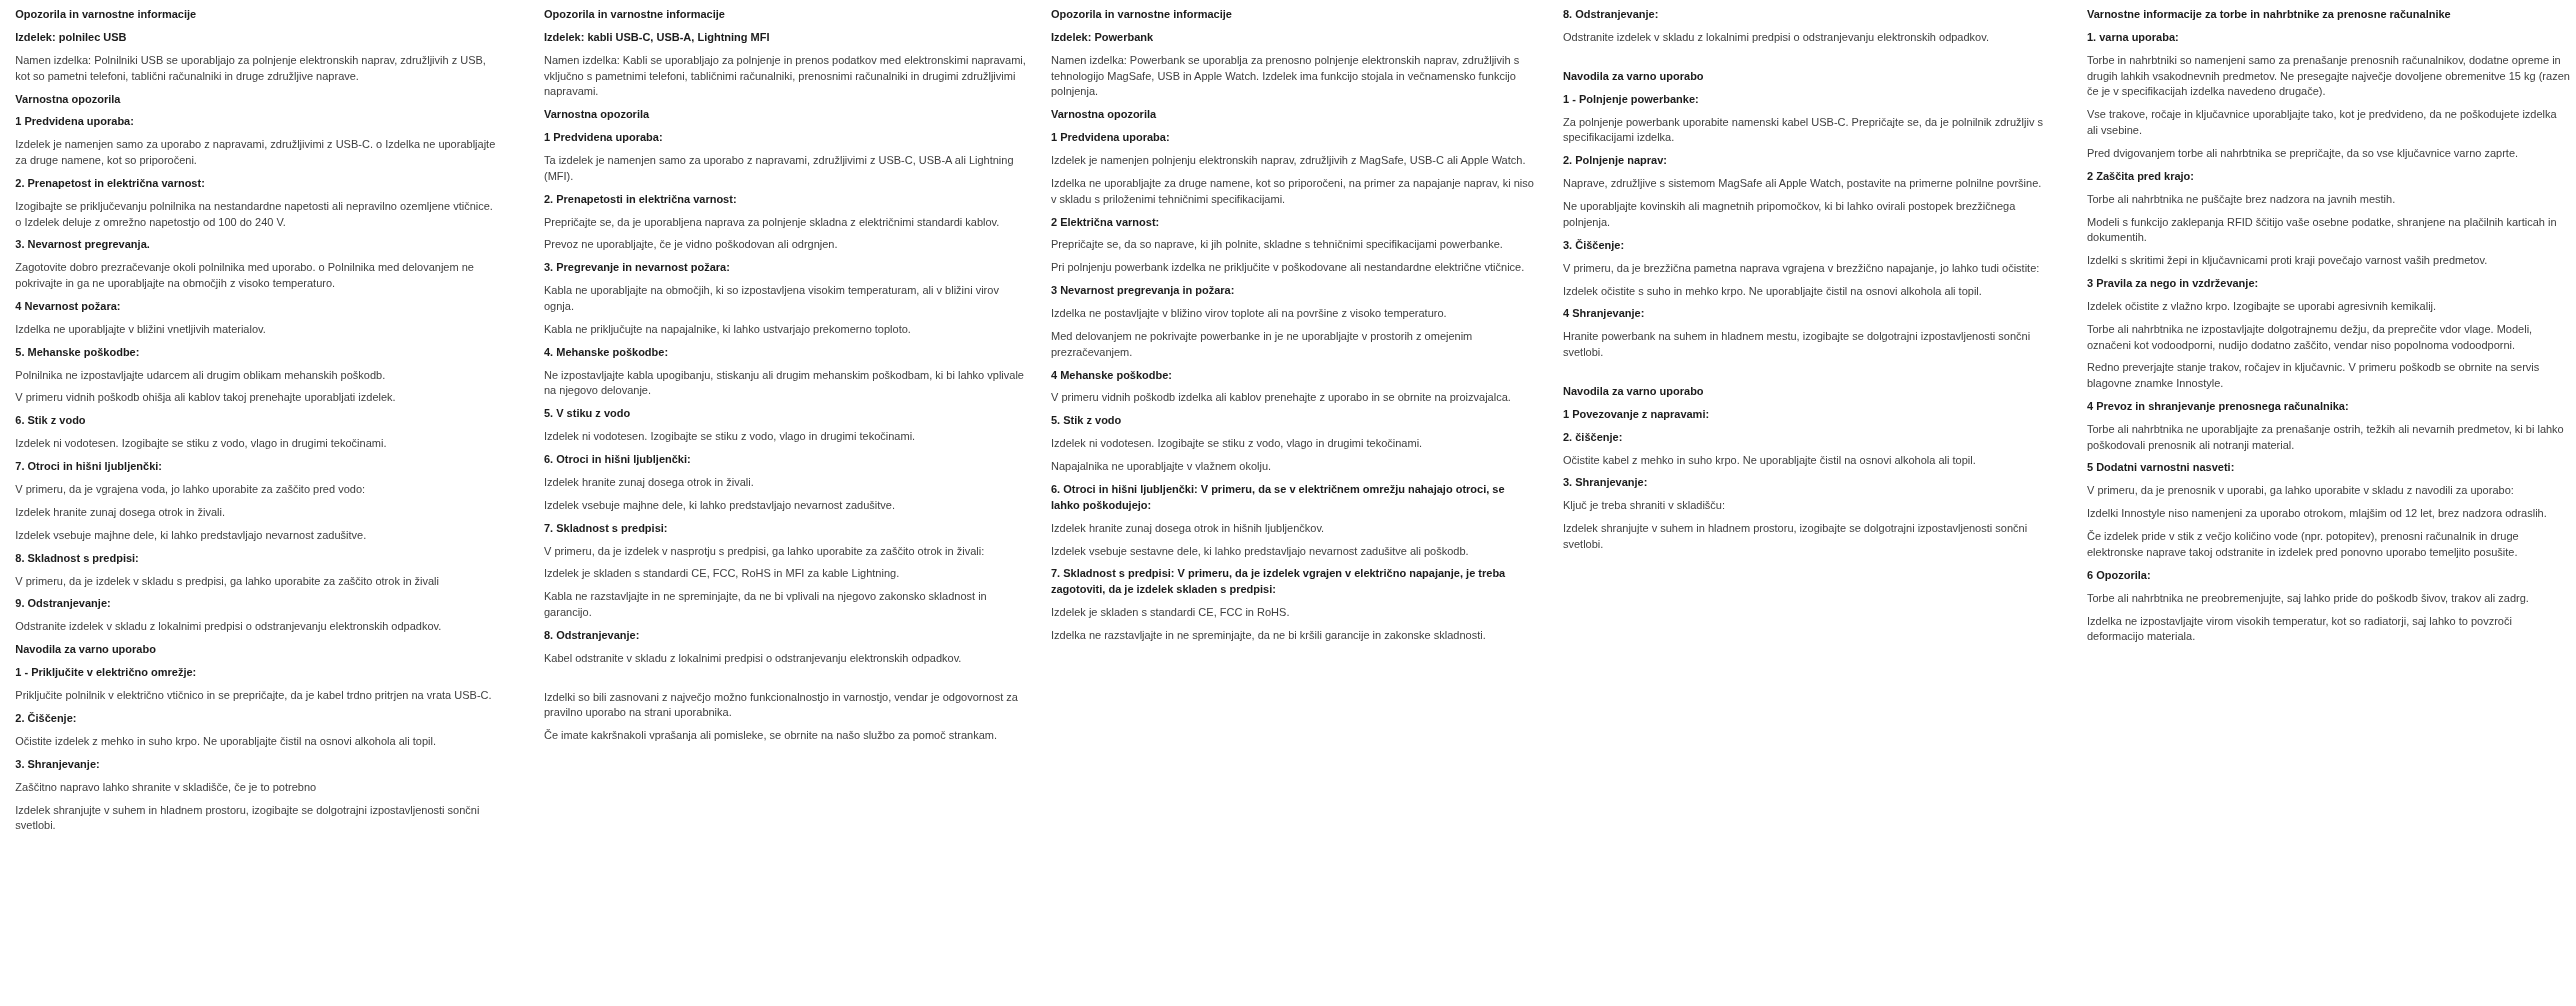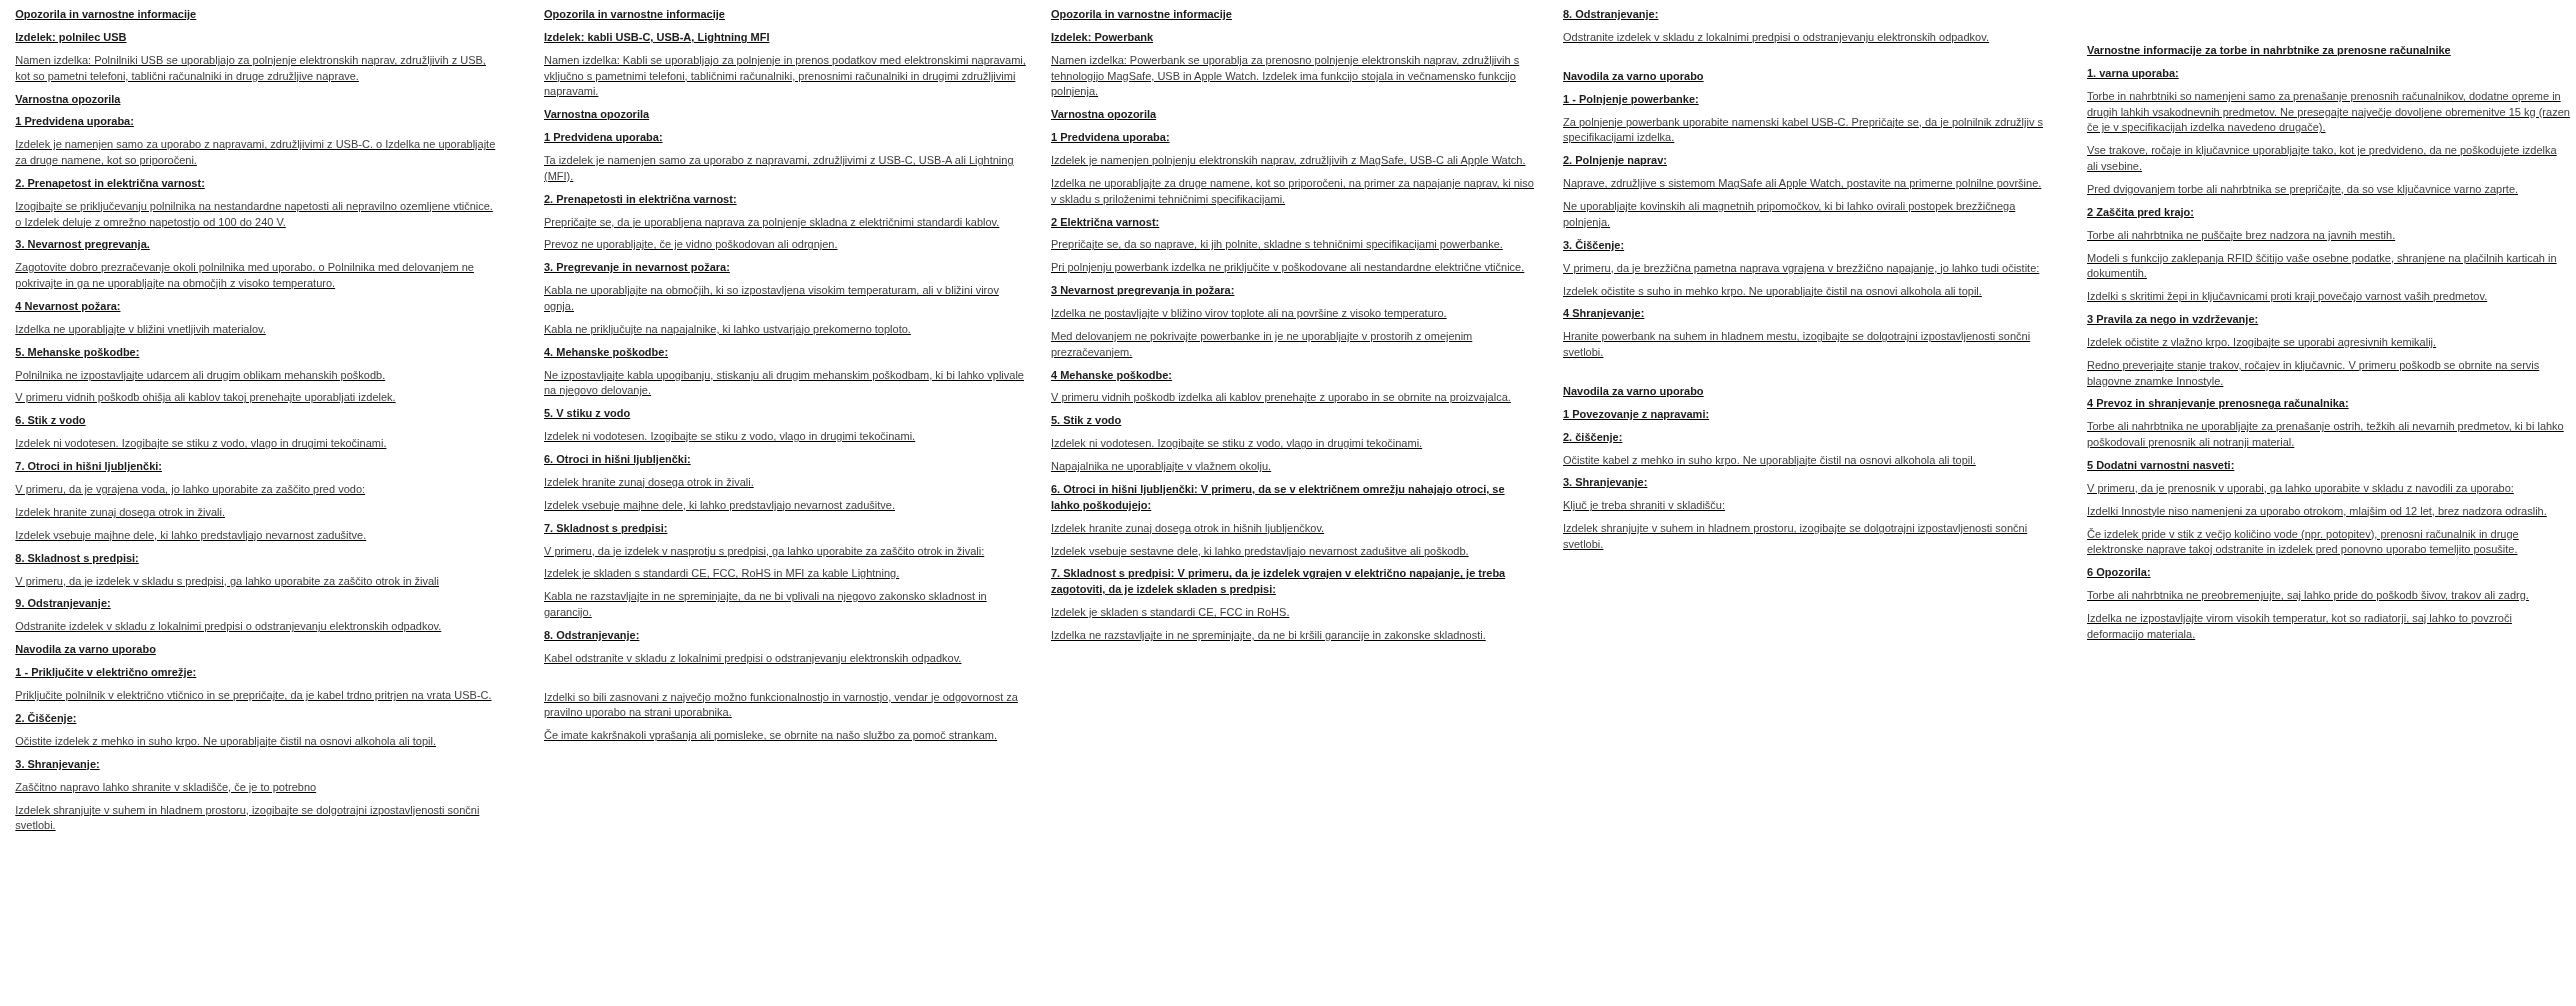--- a/index.html
+++ b/index.html
@@ -4,26 +4,26 @@
 <style>
   html, body { margin: 0; padding: 0; }
   body {
     width: 2576px; height: 1006px;
     background: #ffffff;
     font-family: "Liberation Sans", sans-serif;
     position: relative;
     overflow: hidden;
   }
   #columns { position: absolute; inset: 0; }
-  .col { position: absolute; top: 7.2px; width: 483px; text-decoration: underline; }
+  .col { position: absolute; top: 7.2px; width: 483px; }
   .col:nth-child(1) { left: 15.3px; }
   .col:nth-child(2) { left: 544px; }
   .col:nth-child(3) { left: 1051px; }
   .col:nth-child(4) { left: 1563px; }
-  .col:nth-child(5) { left: 2087px; margin-top: 36px; }
+  .col:nth-child(5) { left: 2087px; }
   .col h1, .col h2, .col p {
     font-size: 11px;
     line-height: 15.7px;
     margin: 0 0 7.2px 0;
   }
   .col h1, .col h2 { font-weight: 700; color: #1c1c1c; }
   .col p { font-weight: 400; color: #404040; }
   .gap { height: 16px; }
   .smudged { filter: blur(0.4px); }
 </style>
@@ -151,20 +151,21 @@
       <h2>1. varna uporaba:</h2>
       <p>Torbe in nahrbtniki so namenjeni samo za prenašanje prenosnih računalnikov, dodatne opreme in drugih lahkih vsakodnevnih predmetov. Ne presegajte največje dovoljene obremenitve 15 kg (razen če je v specifikacijah izdelka navedeno drugače).</p>
       <p>Vse trakove, ročaje in ključavnice uporabljajte tako, kot je predvideno, da ne poškodujete izdelka ali vsebine.</p>
       <p>Pred dvigovanjem torbe ali nahrbtnika se prepričajte, da so vse ključavnice varno zaprte.</p>
       <h2>2 Zaščita pred krajo:</h2>
       <p>Torbe ali nahrbtnika ne puščajte brez nadzora na javnih mestih.</p>
       <p>Modeli s funkcijo zaklepanja RFID ščitijo vaše osebne podatke, shranjene na plačilnih karticah in dokumentih.</p>
       <p>Izdelki s skritimi žepi in ključavnicami proti kraji povečajo varnost vaših predmetov.</p>
       <h2>3 Pravila za nego in vzdrževanje:</h2>
       <p>Izdelek očistite z vlažno krpo. Izogibajte se uporabi agresivnih kemikalij.</p>
+      <p>Torbe ali nahrbtnika ne izpostavljajte dolgotrajnemu dežju, da preprečite vdor vlage. Modeli, označeni kot vodoodporni, nudijo dodatno zaščito, vendar niso popolnoma vodoodporni.</p>
       <p>Redno preverjajte stanje trakov, ročajev in ključavnic. V primeru poškodb se obrnite na servis blagovne znamke Innostyle.</p>
       <h2>4 Prevoz in shranjevanje prenosnega računalnika:</h2>
       <p>Torbe ali nahrbtnika ne uporabljajte za prenašanje ostrih, težkih ali nevarnih predmetov, ki bi lahko poškodovali prenosnik ali notranji material.</p>
       <h2>5 Dodatni varnostni nasveti:</h2>
       <p>V primeru, da je prenosnik v uporabi, ga lahko uporabite v skladu z navodili za uporabo:</p>
       <p>Izdelki Innostyle niso namenjeni za uporabo otrokom, mlajšim od 12 let, brez nadzora odraslih.</p>
       <p>Če izdelek pride v stik z večjo količino vode (npr. potopitev), prenosni računalnik in druge elektronske naprave takoj odstranite in izdelek pred ponovno uporabo temeljito posušite.</p>
       <h2>6 Opozorila:</h2>
       <p>Torbe ali nahrbtnika ne preobremenjujte, saj lahko pride do poškodb šivov, trakov ali zadrg.</p>
       <p>Izdelka ne izpostavljajte virom visokih temperatur, kot so radiatorji, saj lahko to povzroči deformacijo materiala.</p>

